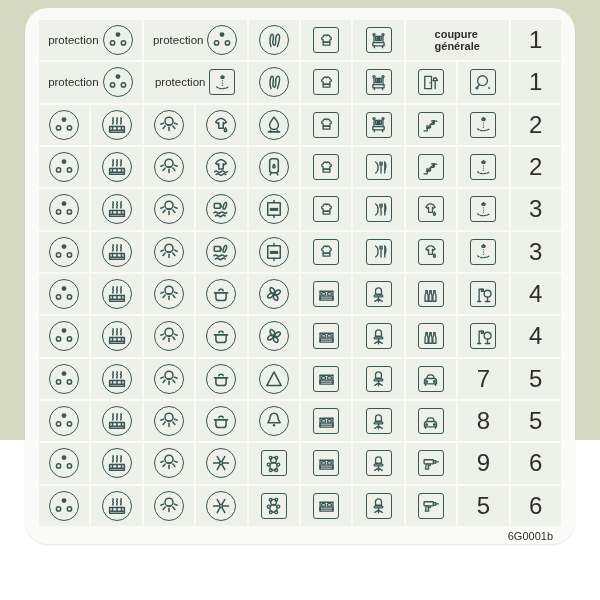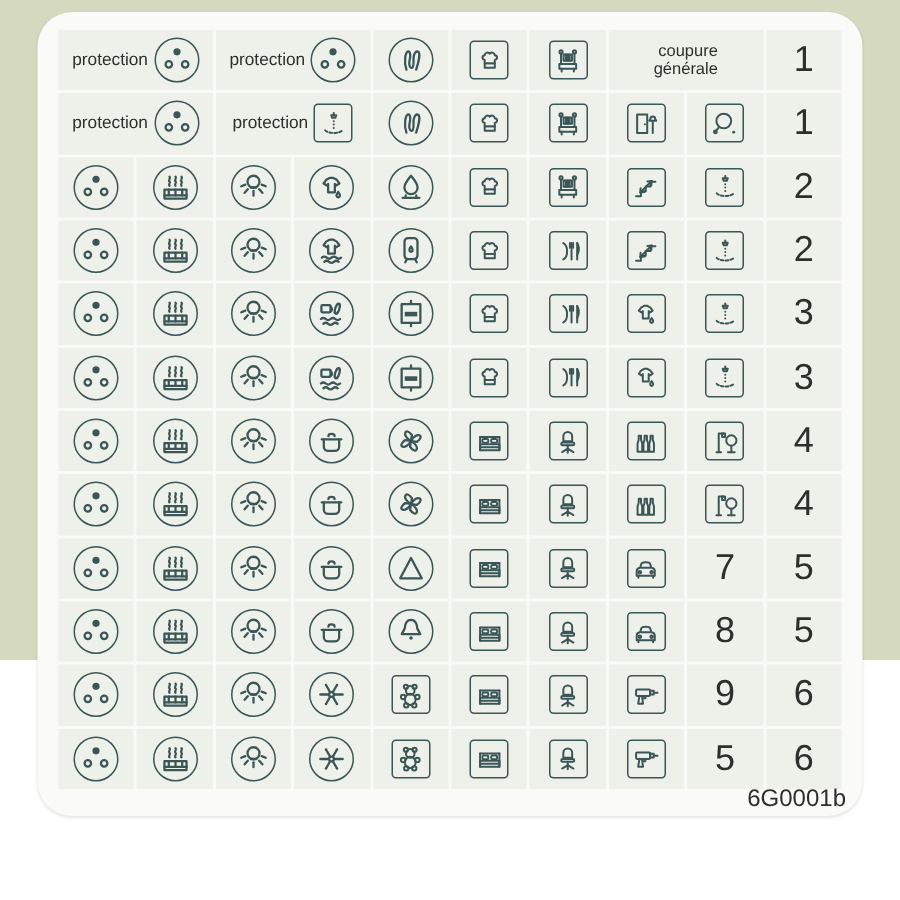--- a/index.html
+++ b/index.html
@@ -14,30 +14,30 @@
     background:var(--sheet); border-radius:23px; box-shadow:0 1px 2px rgba(0,0,0,0.10);
   }
   .grid {
     position:absolute; left:14px; right:14px; top:12px; bottom:18px;
     display:grid; grid-template-rows:repeat(12,1fr); row-gap:2px;
   }
   .row { display:grid; grid-template-columns:repeat(10,1fr); column-gap:2px; }
   .cell { background:var(--cell); display:flex; align-items:center; justify-content:center; gap:4px; overflow:hidden; }
   .lbl { font-size:11.5px; color:var(--text); white-space:nowrap; }
   .num { font-size:24px; color:var(--text); line-height:1; }
-  .t2 { font-size:11px; color:var(--text); text-align:right; line-height:1.15; }
+  .t2 { font-size:11px; color:var(--text); text-align:left; line-height:1.15;font-weight:bold; }
   .fr { box-sizing:border-box; display:flex; align-items:center; justify-content:center;
         border:1.7px solid var(--stroke); flex:0 0 auto; }
   .fr.circle { width:30px; height:30px; border-radius:50%; }
   .fr.square { width:26px; height:26px; border-radius:3px; }
   svg.g { display:block; color:var(--stroke); stroke:currentColor; fill:none;
           stroke-width:1.9; stroke-linecap:round; stroke-linejoin:round; }
   .circle svg.g { width:24px; height:24px; }
   .square svg.g { width:21px; height:21px; }
-  .code { position:absolute; right:11px; bottom:2px; font-size:16px; color:var(--text); }
+  .code { position:absolute; right:22px; bottom:2px; font-size:11px; color:var(--text); }
   .defs { position:absolute; width:0; height:0; overflow:hidden; }
 </style>
 </head>
 <body style="--bg-green: #d5d9bf; --sheet: #fafbf8; --cell: #eef0ea; --stroke: #3a5656; --text: #2e2e2c;">
 
 <svg class="defs" aria-hidden="true">
   <defs>
     <symbol id="socket-icon" viewBox="0 0 30 30">
       <circle fill="currentColor" stroke="none" cx="15" cy="8.2" r="3"></circle>
       <circle cx="8.2" cy="18.6" r="2.7"></circle>

